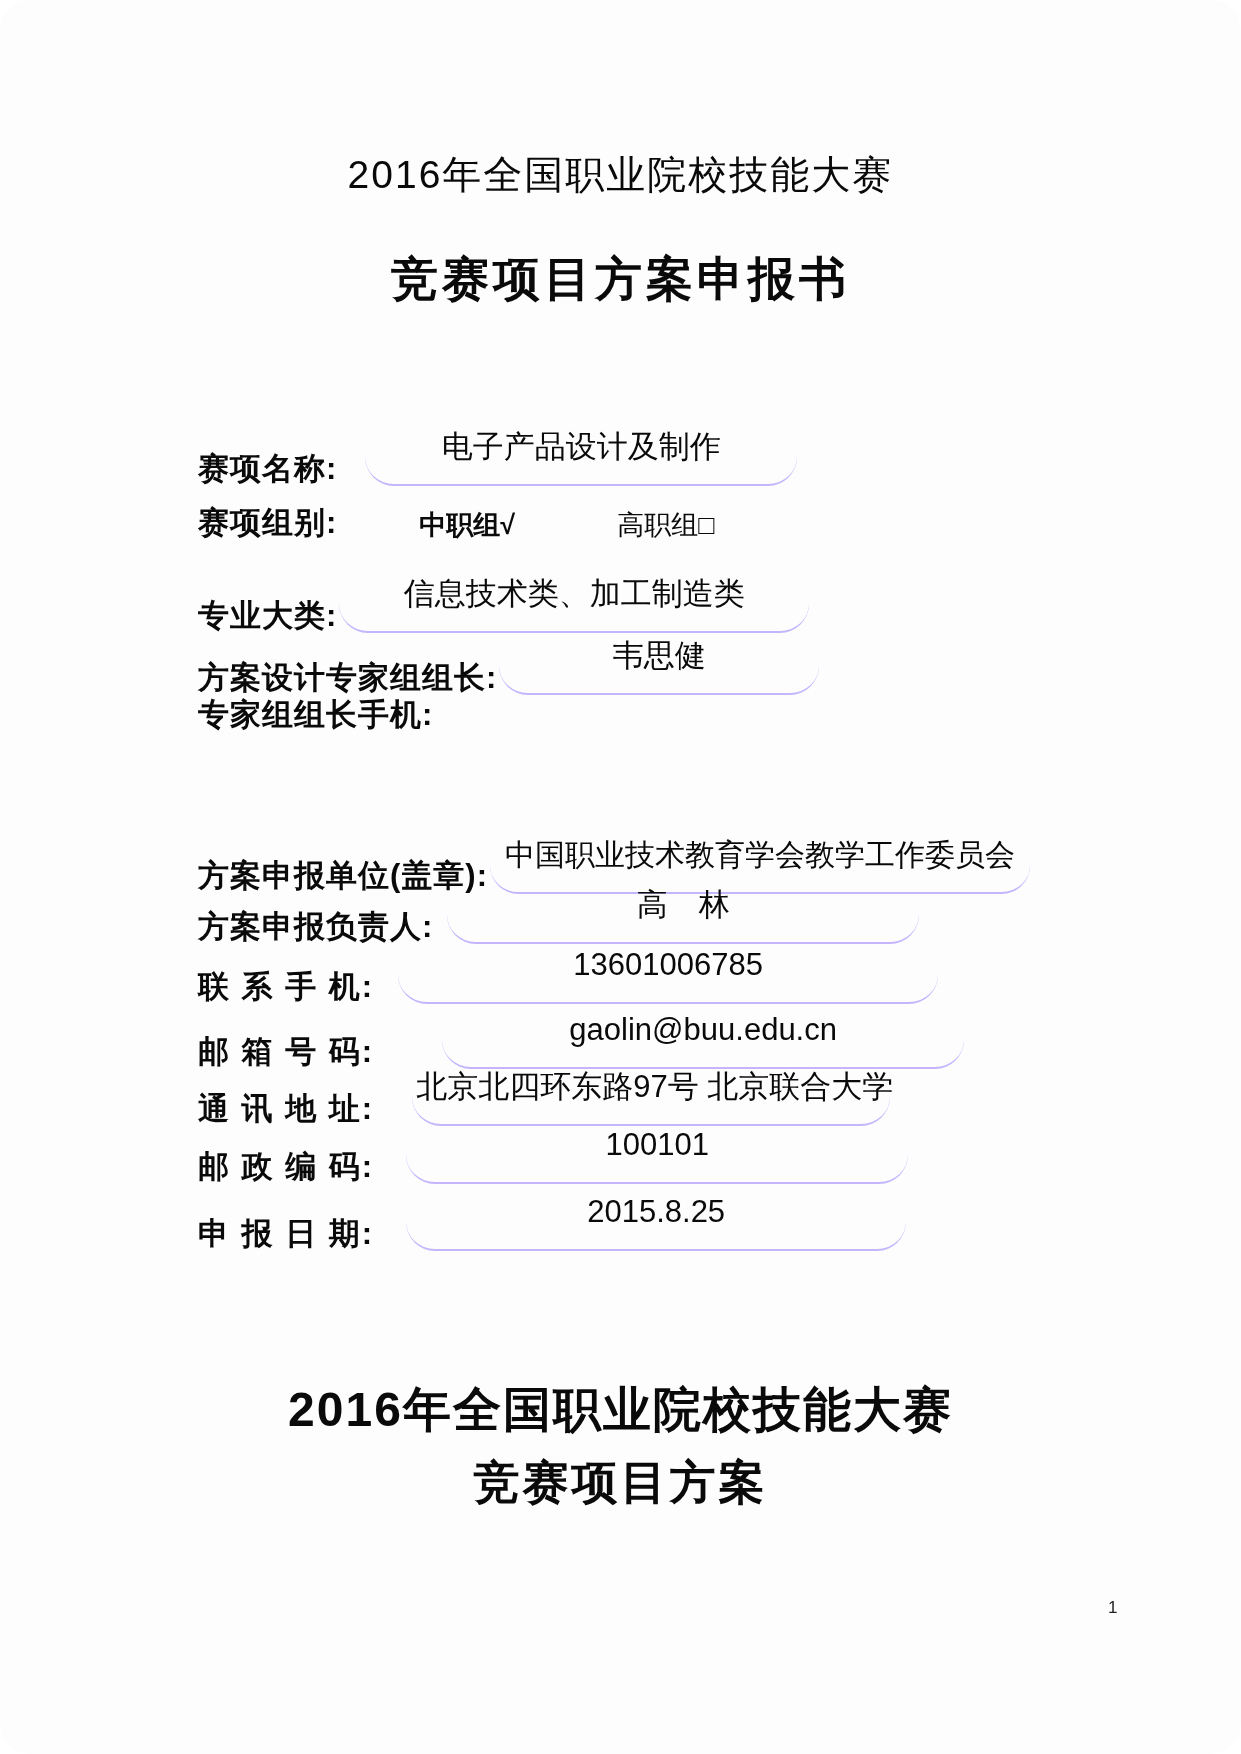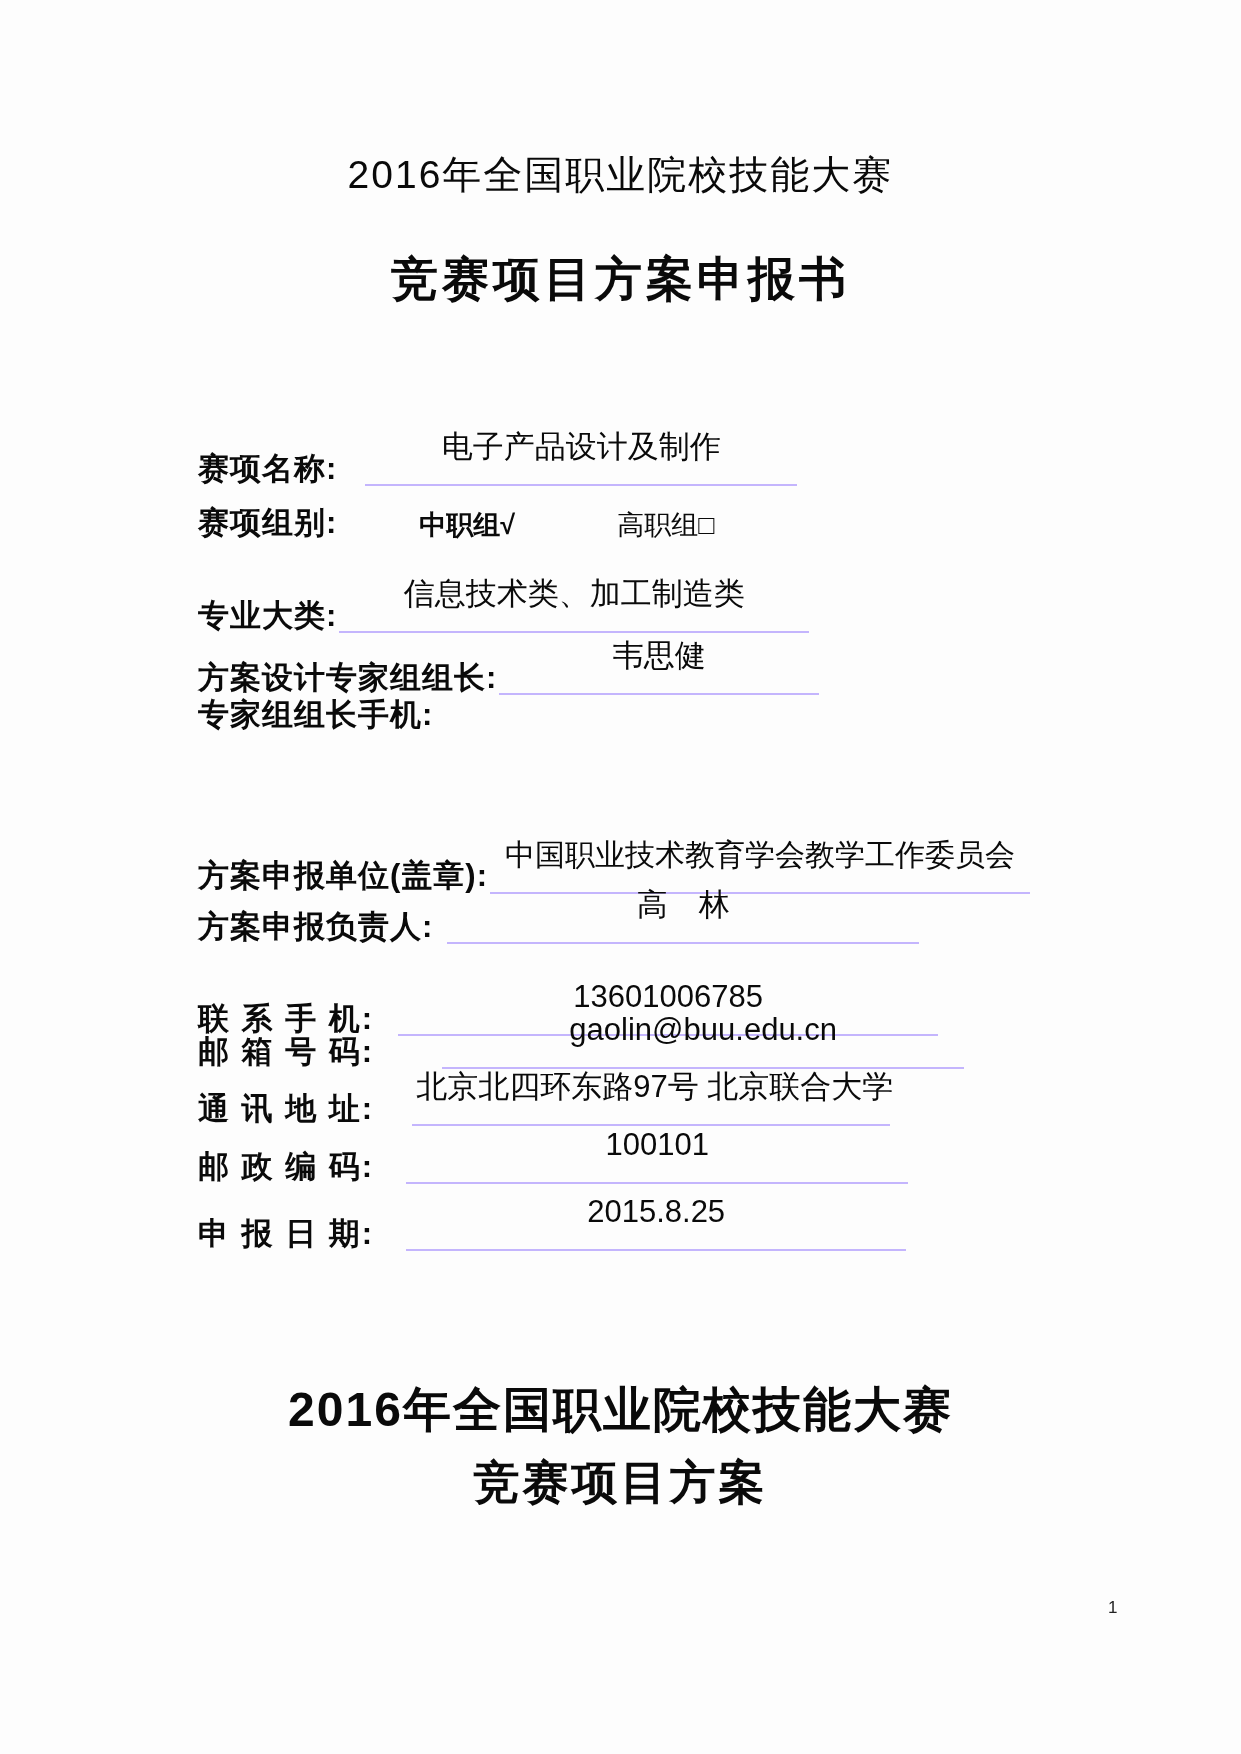--- a/index.html
+++ b/index.html
@@ -1,15 +1,15 @@
 <!DOCTYPE html>
 <html><head>
 <meta charset="utf-8">
 <style>
-  * { margin:0; padding:0; box-sizing:border-box; }
+  * { margin:0; padding:0; box-sizing:border-box;border-radius:30px; }
   html,body { background:#ffffff; }
   .page {
     position:relative;
     width:1241px; height:1754px;
     margin:0 auto;
     background:#fdfdfd;
     color:#0a0a0a;
     font-family:"Liberation Sans","DejaVu Sans",sans-serif;
     overflow:hidden;
   }
@@ -63,21 +63,21 @@
   }
   
   .r-event-name   { top:428px; }  .r-event-name .val   { margin-left:28px; width:432px; }
   .r-group        { top:505px; }  .r-group .opt.checked   { margin-left:82px; }
                                   .r-group .opt.unchecked { margin-left:102px; }
   .r-category     { top:575px; }  .r-category .val     { margin-left:2px;  width:470px; }
   .r-expert       { top:637px; }  .r-expert .val       { margin-left:2px;  width:320px; }
   .r-expert-phone { top:697px; }  .r-expert-phone .val { margin-left:10px; width:400px; }
   .r-unit         { top:837px; }  .r-unit .val         { margin-left:2px;  width:540px; font-size:30px; }
   .r-person       { top:886px; }  .r-person .val       { margin-left:14px; width:472px; }
-  .r-phone        { top:946px;margin-top:32px; }  .r-phone .val        { margin-left:24px; width:540px; }
+  .r-phone        { top:946px; }  .r-phone .val        { margin-left:24px; width:540px; }
   .r-email        { top:1011px;gap:48px; } .r-email .val        { margin-left:20px; width:522px; }
   .r-address      { top:1068px; } .r-address .val      { margin-left:38px; width:478px; }
   .r-postal       { top:1126px; } .r-postal .val       { margin-left:32px; width:502px; }
   .r-date         { top:1193px; } .r-date .val         { margin-left:32px; width:500px; }
 </style>
 </head>
 <body>
 
 <div class="page">
 

